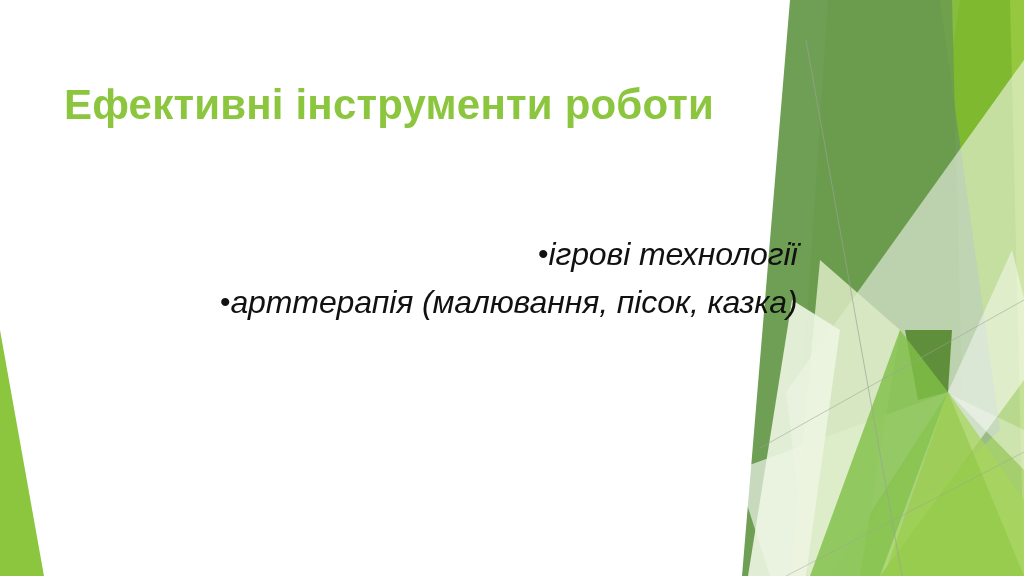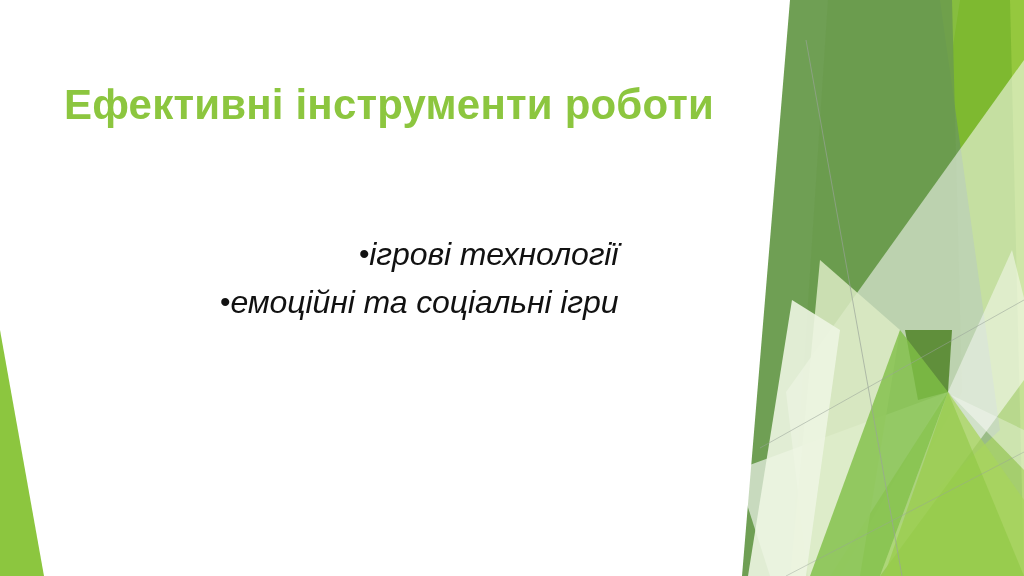--- a/index.html
+++ b/index.html
@@ -105,16 +105,16 @@
 
     <line x1="806" y1="40" x2="902" y2="576" stroke="#98A398" stroke-width="0.9" opacity="0.75"></line>
     <line x1="760" y1="448" x2="1024" y2="300" stroke="#98A398" stroke-width="0.9" opacity="0.6"></line>
     <line x1="786" y1="576" x2="1024" y2="452" stroke="#98A398" stroke-width="0.9" opacity="0.5"></line>
   </svg>
 
   <h1 id="slide-title">Ефективні інструменти роботи</h1>
 
   <ul id="bullet-list">
     <li class="bullet-item"><span class="bullet-marker">•</span><span>ігрові технології</span></li>
-    <li class="bullet-item"><span class="bullet-marker">•</span><span>емоційні та соціальні ігри</span></li>
+    <li class="bullet-item"><span class="bullet-marker">•</span><span>арттерапія (малювання, пісок, казка)</span></li>
   </ul>
 
 </div>
 
 </body></html>

